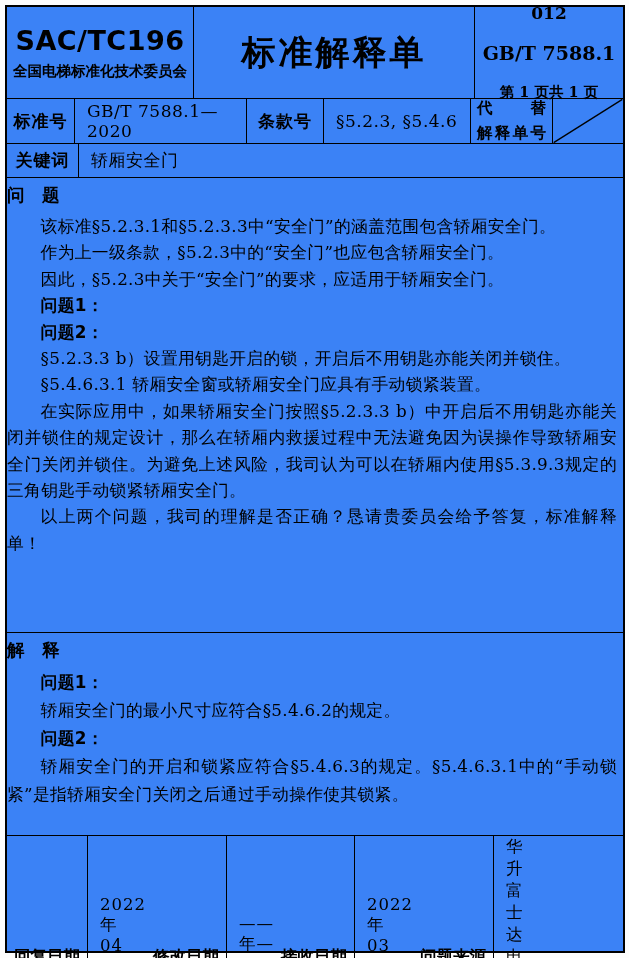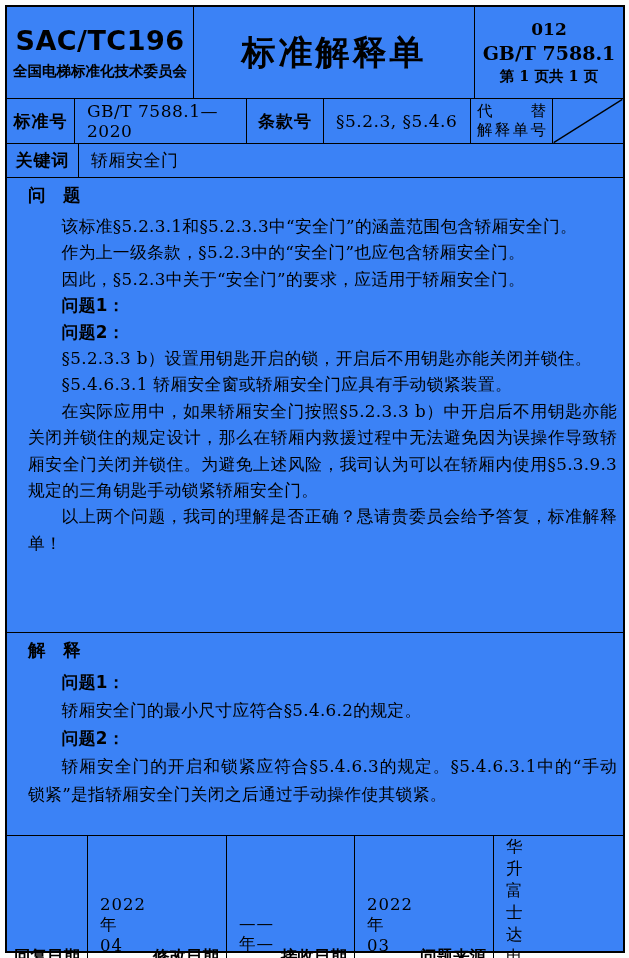--- a/index.html
+++ b/index.html
@@ -47,50 +47,50 @@
   }
   .org-code { font-size: 27px; letter-spacing: 0.5px; }
   .org-name { font-size: 14.5px; }
   .hdr-center {
     flex: 1; display: flex; align-items: center; justify-content: center;
     font-family: "DejaVu Sans", "Liberation Sans", sans-serif;
     font-weight: bold; font-size: 34px; letter-spacing: 3px;
   }
   .hdr-right {
     width: 148px; display: flex; flex-direction: column;
-    align-items: center; justify-content: center; gap: 3px;
+    align-items: center; justify-content: center; gap: 19px;
     font-weight: bold;
   }
   .doc-no { font-size: 17px; }
   .std-code { font-size: 19px; }
   .page-info { font-size: 14.5px; }
 
   
   .meta { height: 45px; border-bottom: 1.5px solid #000; flex: none; }
   .c-std-lbl { width: 68px; }
   .c-std-val { width: 172px; }
   .c-clause-lbl { width: 77px; }
   .c-clause-val { width: 147px; }
   .c-repl {
     width: 82px;
     font-family: "DejaVu Sans", "Liberation Sans", sans-serif;
-    font-weight: normal; font-size: 15.5px;
-    display: flex; flex-direction: column; justify-content: center;
+    font-weight: bold; font-size: 15.5px;
+    display: flex; flex-direction: column; justify-content: space-between;
     padding: 0 6px; line-height: 19px;
   }
   .repl-line { width: 100%; text-align: justify; text-align-last: justify; }
   .c-diag { flex: 1; position: relative; }
   .c-diag svg { position: absolute; inset: 0; width: 100%; height: 100%; }
 
   
   .keyword { height: 34px; border-bottom: 1.5px solid #000; flex: none; }
   .c-kw-lbl { width: 72px; }
 
   
-  .section { flex: none; overflow: hidden; padding: 5px 6px 0 21px; }
+  .section { flex: none; overflow: hidden; padding: 5px 6px 0 0; }
   .q-box { height: 455px; border-bottom: 1.5px solid #000; }
   .i-box { height: 203px; border-bottom: 1.5px solid #000; }
   .sec-title {
     font-family: "DejaVu Sans", "Liberation Sans", sans-serif;
     font-weight: bold; font-size: 17.5px; line-height: 25px;
     margin-bottom: 5px;
   }
   .para {
     font-size: 16.8px; line-height: 26.4px;
     text-indent: 2em; letter-spacing: 0.3px;

